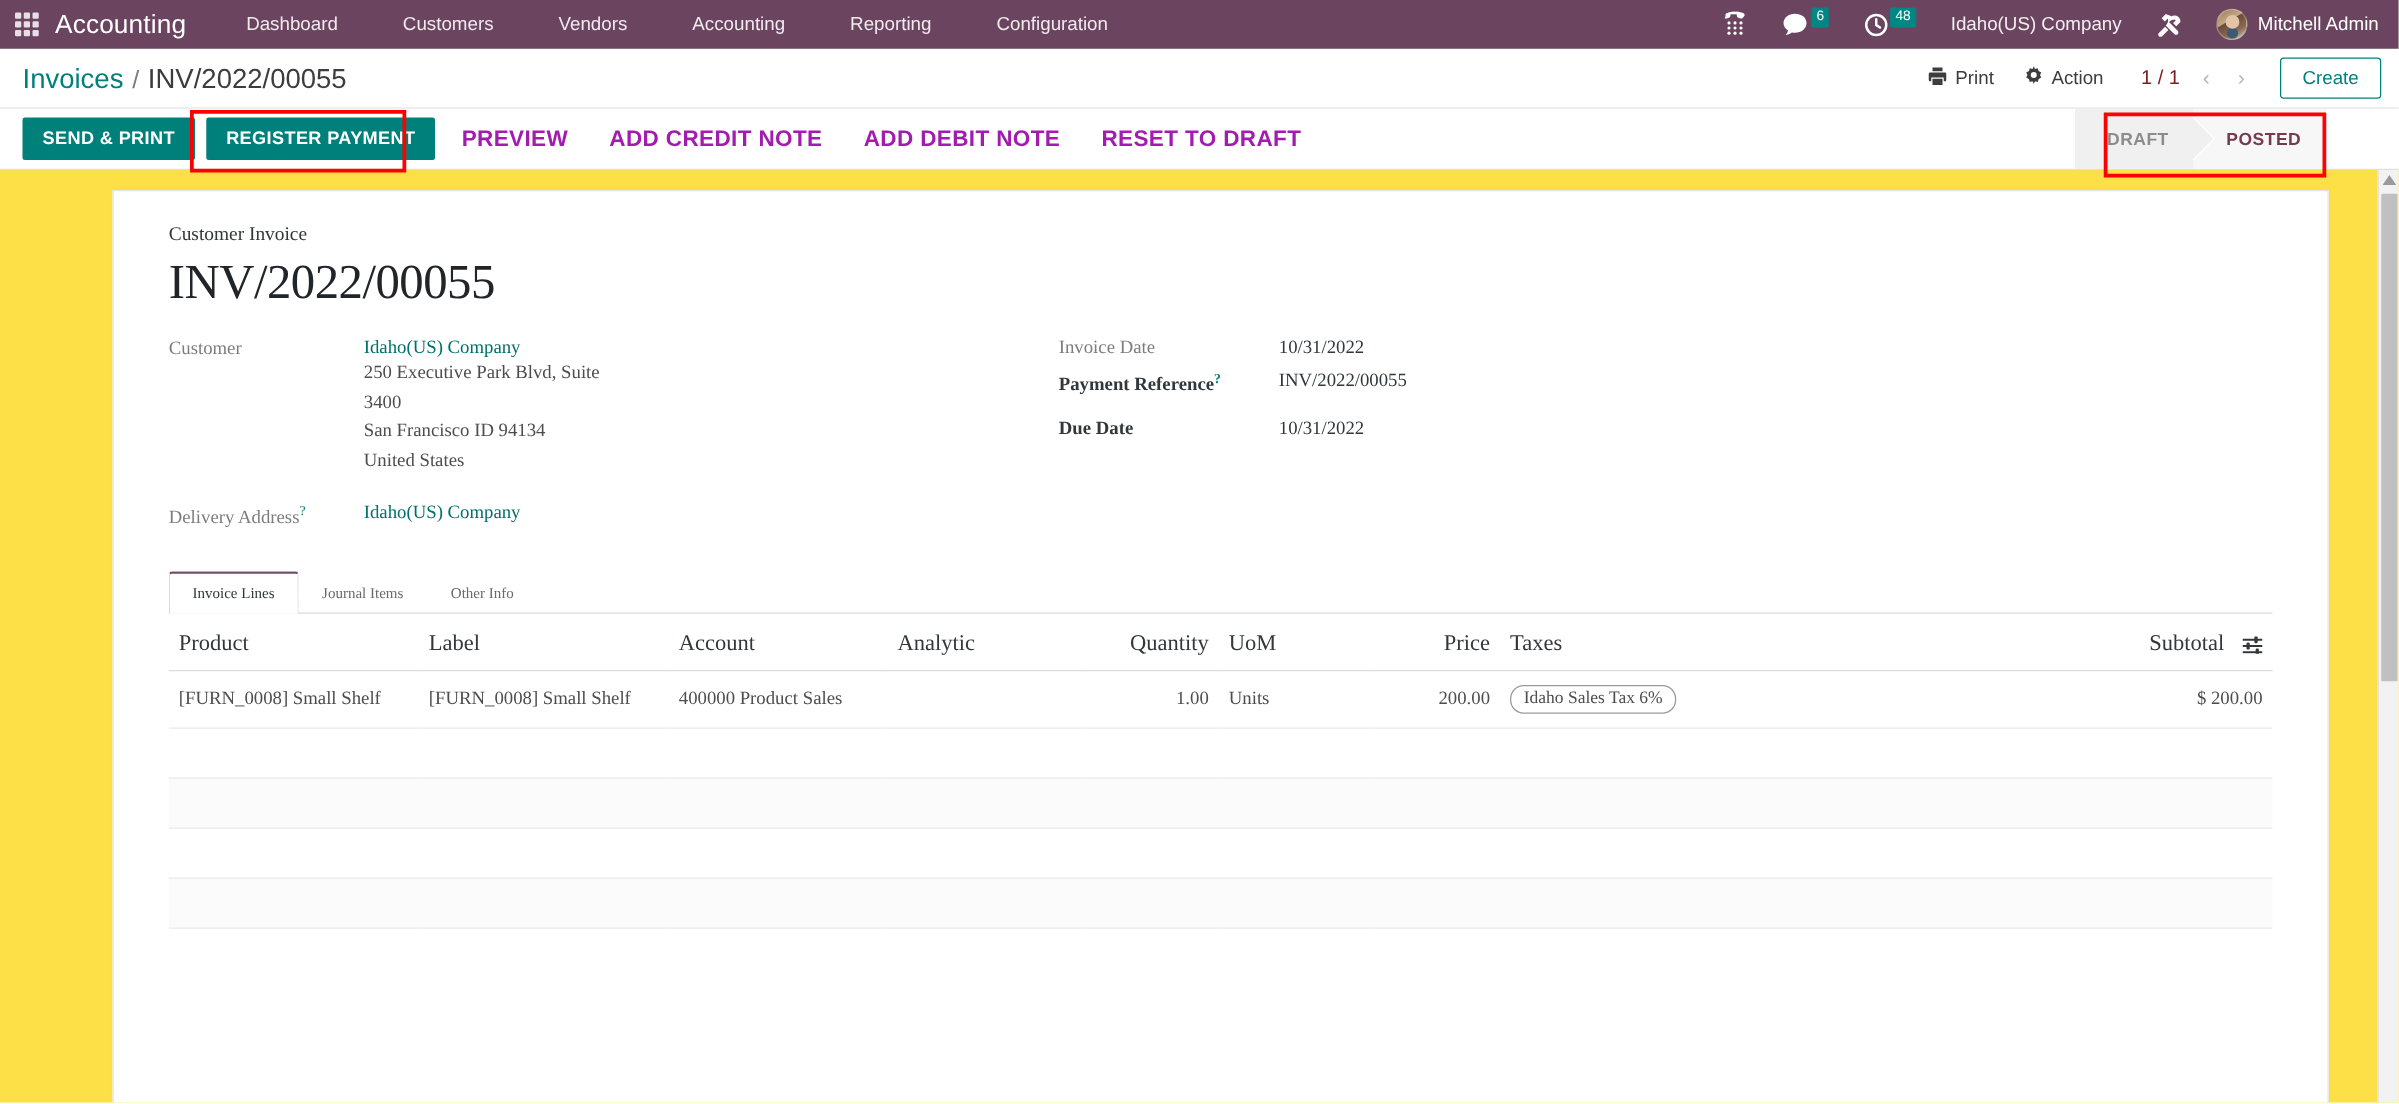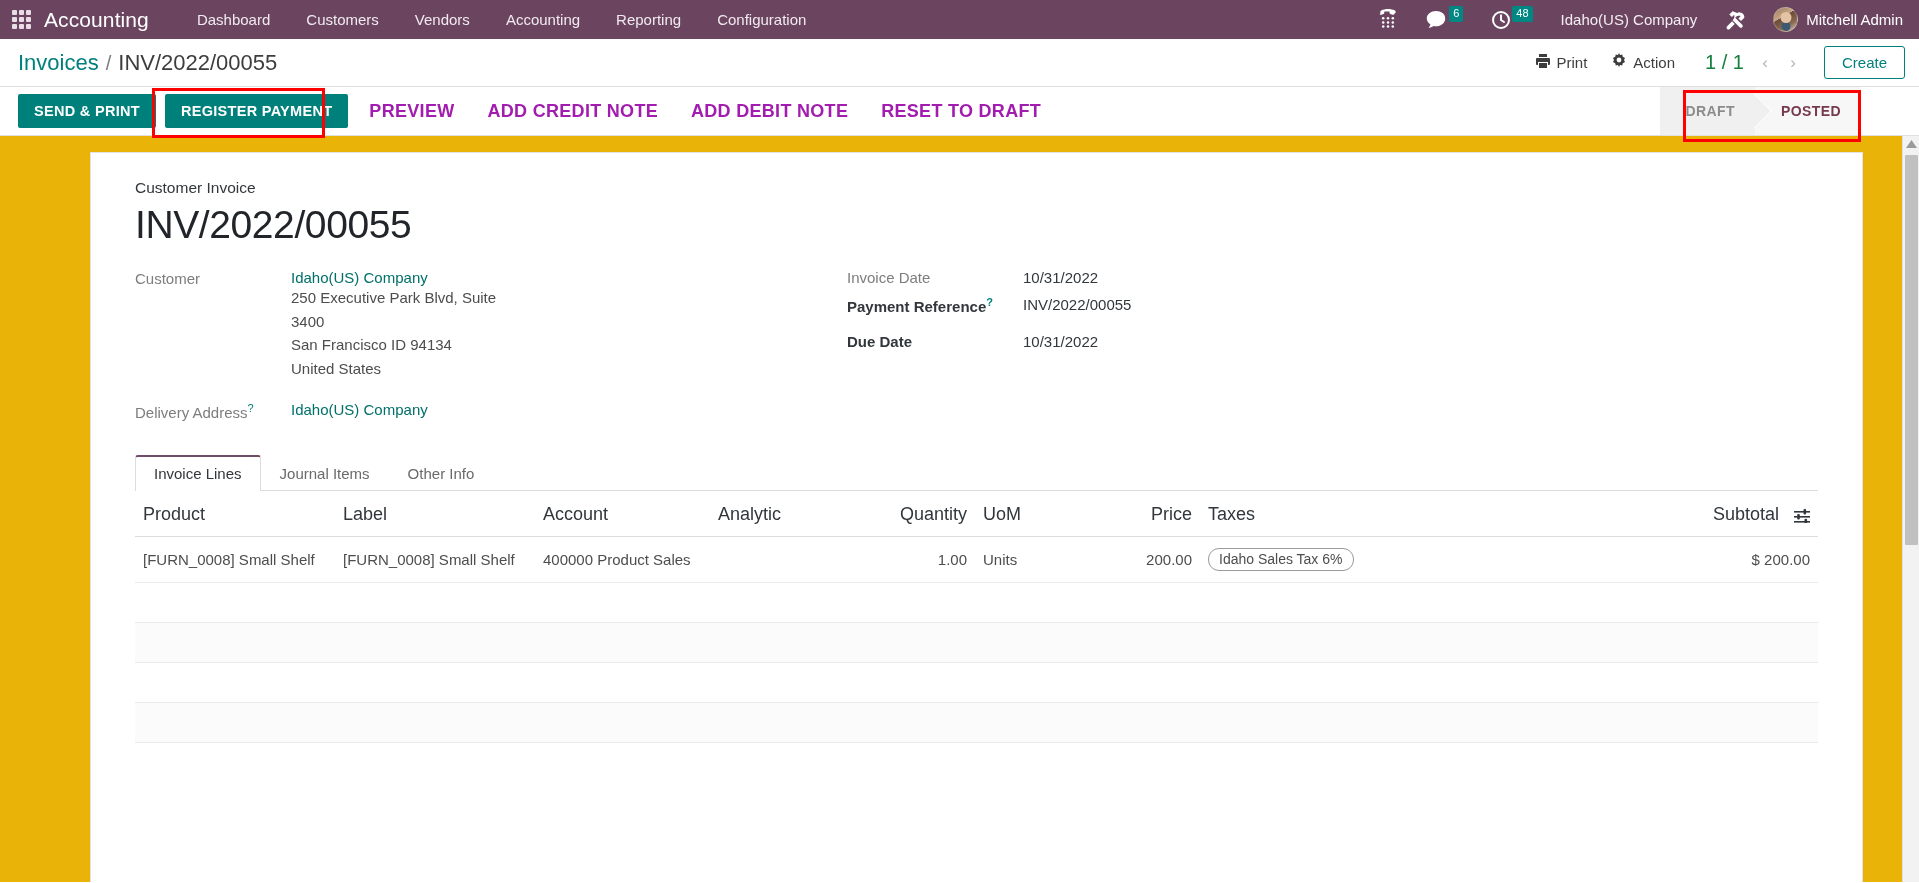--- a/index.html
+++ b/index.html
@@ -32,21 +32,21 @@
     justify-content: center;
   }
   .apps-grid i { background: #e8dfe6; display: block; border-radius: 1px; }
   .brand {
     font-size: 21px;
     letter-spacing: .1px;
     margin-right: 30px;
     color: #fff;
     white-space: nowrap;
   }
-  .menu-items { display: flex; align-items: center; gap: 0; }
+  .menu-items { display: flex; align-items: center; gap: 16px; }
   .menu-item {
     font-size: 15px;
     color: #f1eaef;
     padding: 9px 18px;
     white-space: nowrap;
     cursor: pointer;
   }
   .nav-right {
     margin-left: auto;
     display: flex;
@@ -113,21 +113,21 @@
   }
   .bc-sep { font-size: 20px; color: #7d7d7d; }
   .bc-active { font-size: 22px; color: #3d3d3d; }
   .cp-right { margin-left: auto; display: flex; align-items: center; gap: 0; }
   .cp-btn {
     display: flex; align-items: center; gap: 6px;
     font-size: 15px; color: #3d3d3d;
     padding: 5px 12px; cursor: pointer; white-space: nowrap;
   }
   .pager {
-    font-size: 20px; color: #15803d;
+    font-size: 16px; color: #7f1d1d;
     margin-left: 18px; white-space: nowrap;
   }
   .pager-arrows { display: flex; align-items: center; gap: 2px; margin-left: 8px; }
   .pg-arrow {
     width: 26px; height: 26px; display: flex; align-items: center;
     justify-content: center; cursor: pointer; color: #b5b5b5; font-size: 17px;
   }
   .create-btn {
     margin-left: 18px;
     border: 1px solid #00817c;
@@ -221,25 +221,26 @@
     z-index: 2;
   }
   .st-item.active {
     background: #f7f7f7;
     color: #77394f;
   }
   .st-item.active::after { display: none; }
 
   
   .sheet-wrap {
-    background: #eab308;
+    background: #fde047;
     height: calc(883px - 39px - 48px - 50px);
     overflow: hidden;
     position: relative;
     padding: 16px 56px 0 90px;
+    font-family: Liberation Serif, serif;
   }
   .sheet {
     background: #fff;
     border: 1px solid #e3e3e3;
     min-height: 800px;
     padding: 26px 44px 0 44px;
     box-shadow: 0 1px 2px rgba(0,0,0,.03);
   }
   .doc-subtitle { font-size: 15.5px; color: #31373b; margin-bottom: 6px; }
   .doc-title {
@@ -264,21 +265,21 @@
   .tip { color: #00817c; font-size: 11px; vertical-align: super; cursor: help; }
   .rcol-label { width: 176px; flex: none; font-size: 15px; color: #7d7d7d; }
   .rcol-label.req { color: #31373b; font-weight: 700; }
   .in-word { color: #6f6f6f; font-size: 15px; margin: 0 10px 0 100px; }
   .cur-link { color: #017069; font-size: 15px; cursor: pointer; }
 
   
   .notebook { margin-top: 24px; }
   .tabs { display: flex; border-bottom: 1px solid #dcdcdc; }
   .tab {
-    font-size: 15px;
+    font-size: 12px;
     color: #6a6a6a;
     padding: 9px 18px 9px 18px;
     border: 1px solid transparent;
     border-bottom: none;
     margin-bottom: -1px;
     cursor: pointer;
     background: transparent;
   }
   .tab.active {
     color: #31373b;

